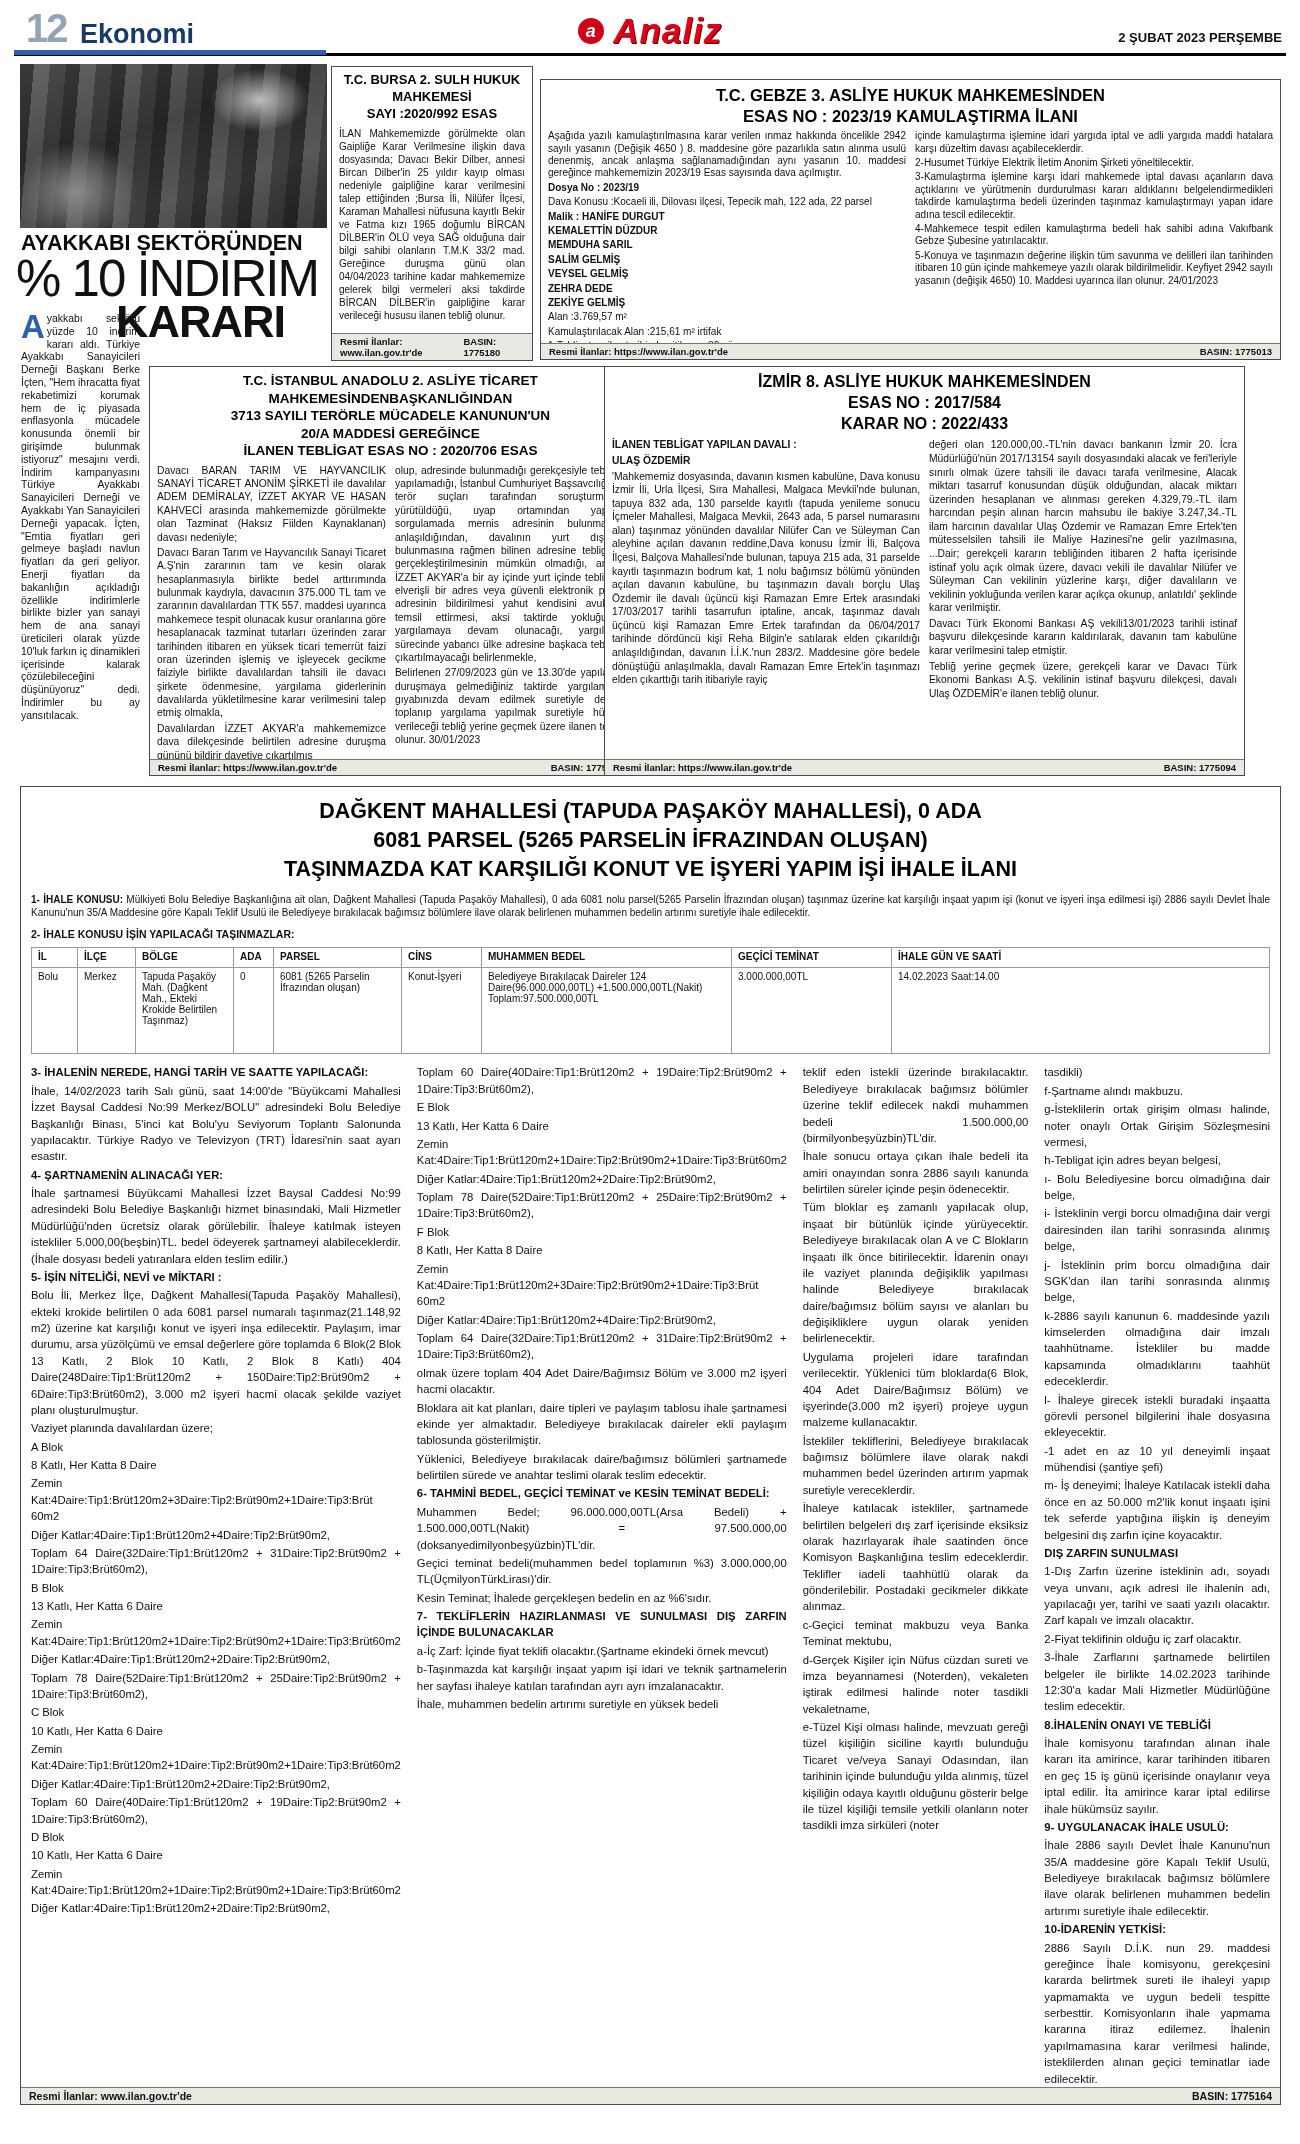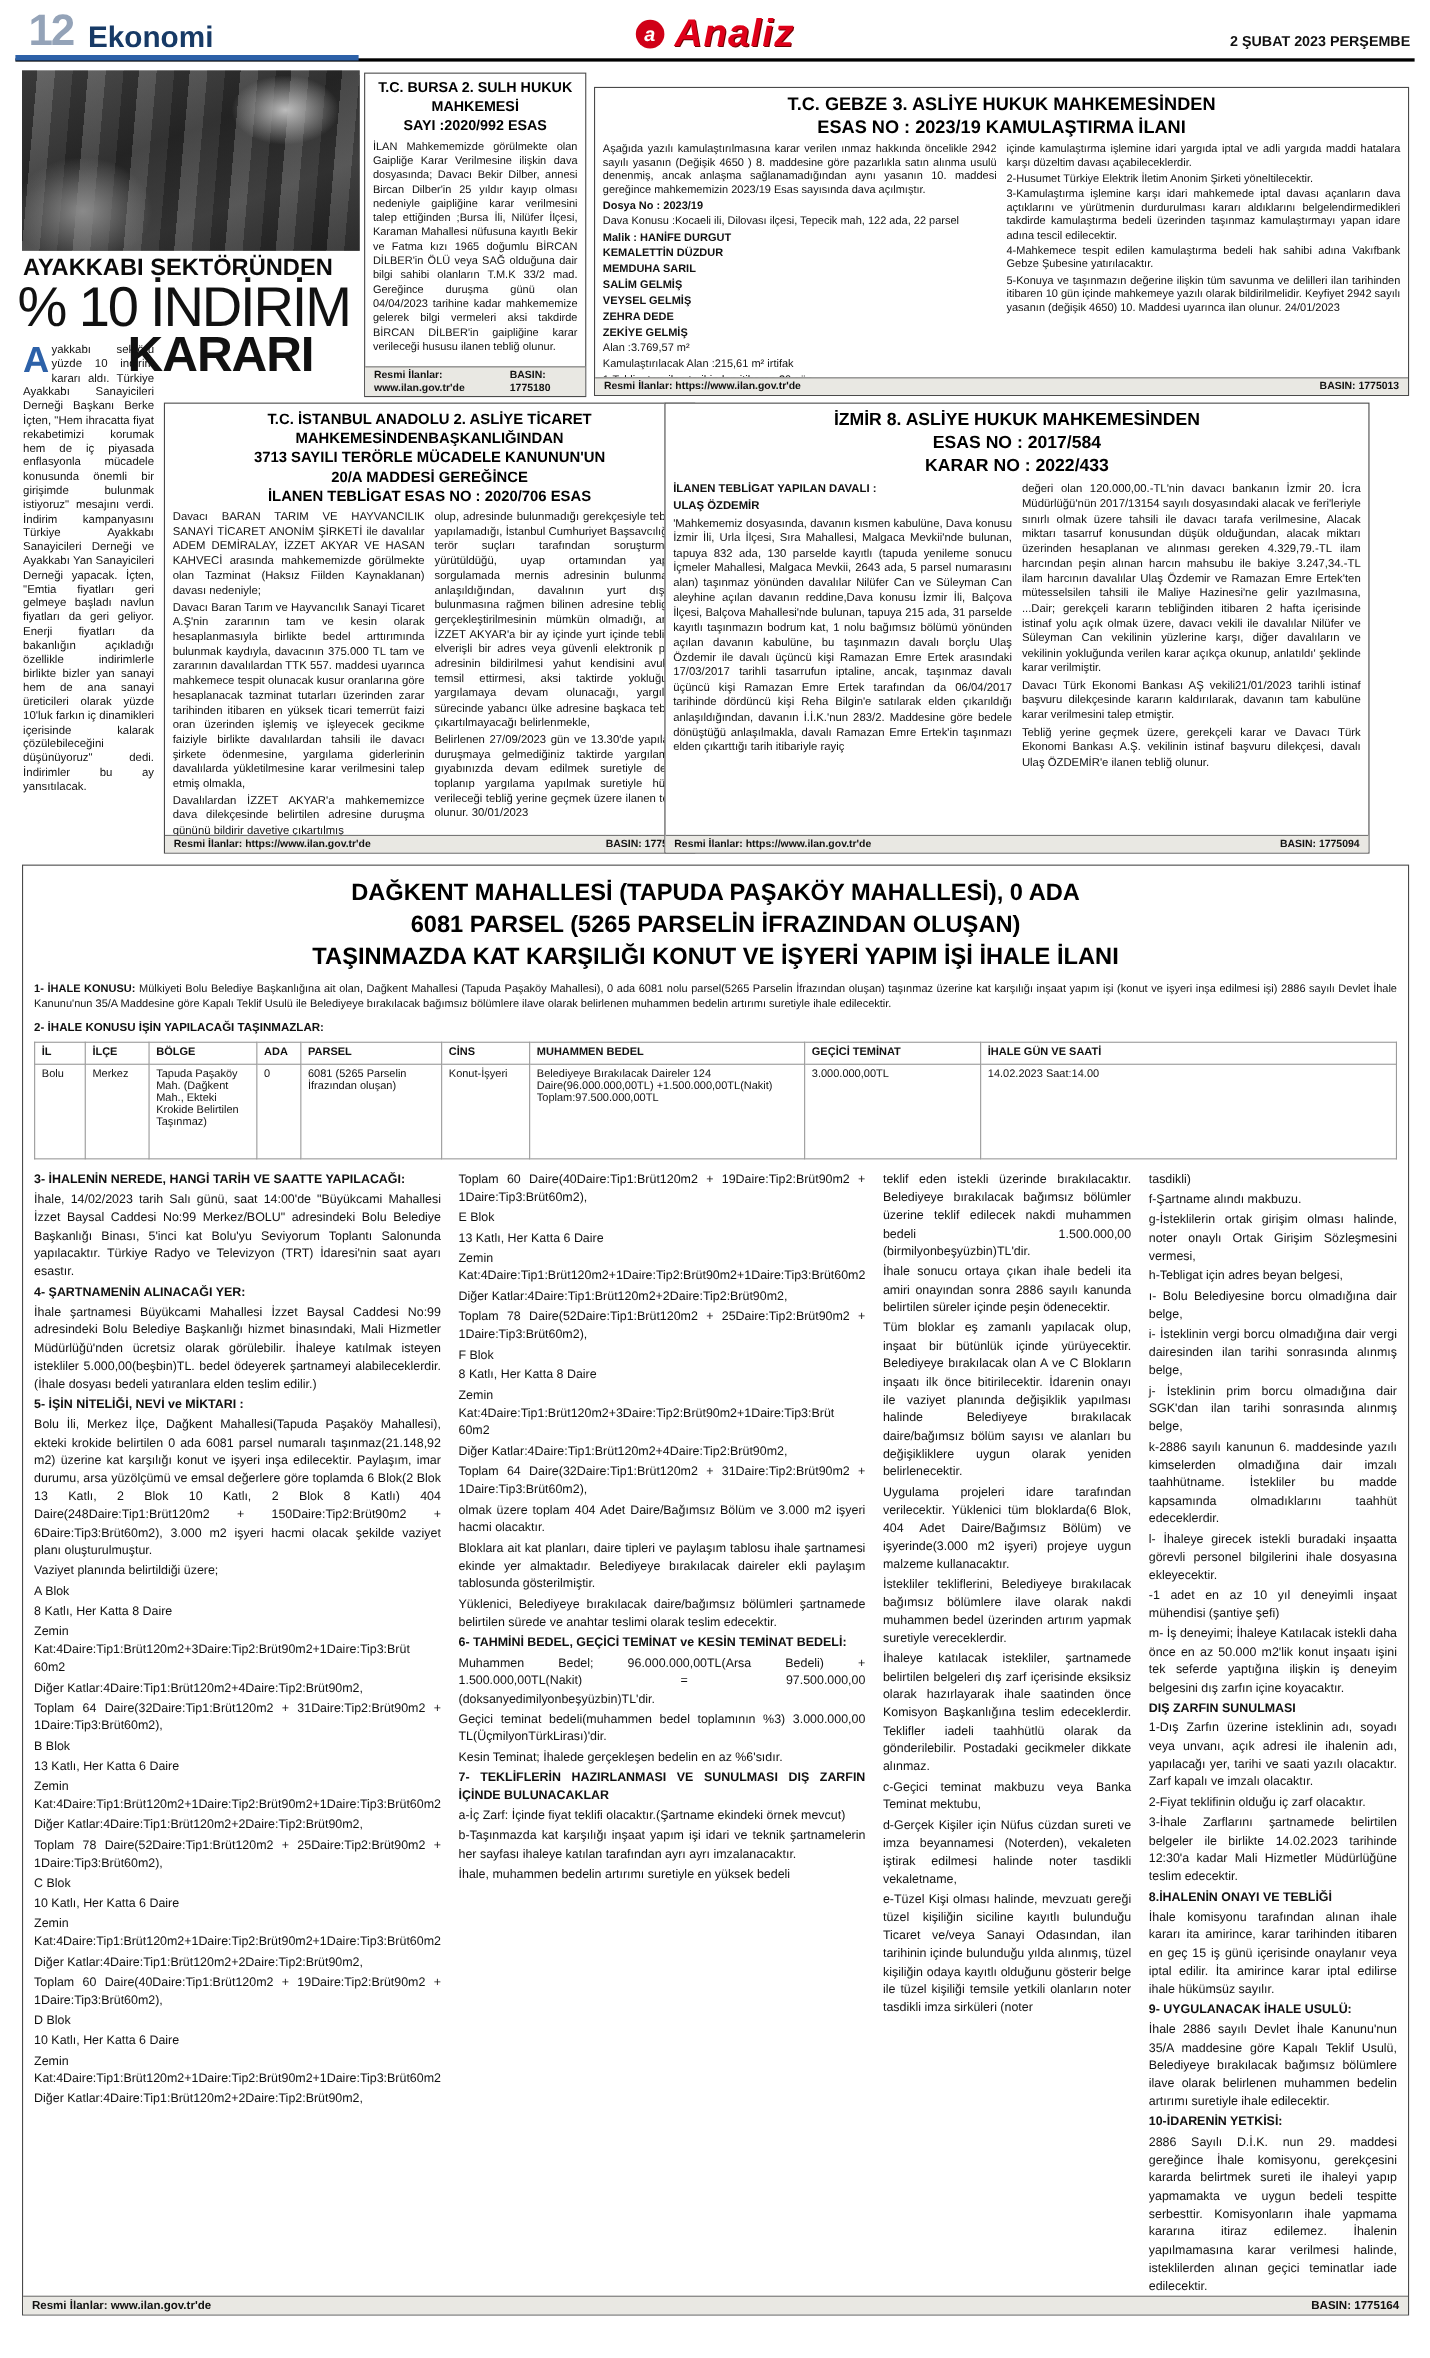--- a/index.html
+++ b/index.html
@@ -171,21 +171,21 @@
 ESAS NO : 2017/584
 KARAR NO : 2022/433</div>
     <div class="nbody">
       <div class="ncol">
           <div class="para b">İLANEN TEBLİGAT YAPILAN DAVALI :</div>
           <div class="para b">ULAŞ ÖZDEMİR</div>
           <div class="para">'Mahkememiz dosyasında, davanın kısmen kabulüne, Dava konusu İzmir İli, Urla İlçesi, Sıra Mahallesi, Malgaca Mevkii'nde bulunan, tapuya 832 ada, 130 parselde kayıtlı (tapuda yenileme sonucu İçmeler Mahallesi, Malgaca Mevkii, 2643 ada, 5 parsel numarasını alan) taşınmaz yönünden davalılar Nilüfer Can ve Süleyman Can aleyhine açılan davanın reddine,Dava konusu İzmir İli, Balçova İlçesi, Balçova Mahallesi'nde bulunan, tapuya 215 ada, 31 parselde kayıtlı taşınmazın bodrum kat, 1 nolu bağımsız bölümü yönünden açılan davanın kabulüne, bu taşınmazın davalı borçlu Ulaş Özdemir ile davalı üçüncü kişi Ramazan Emre Ertek arasındaki 17/03/2017 tarihli tasarrufun iptaline, ancak, taşınmaz davalı üçüncü kişi Ramazan Emre Ertek tarafından da 06/04/2017 tarihinde dördüncü kişi Reha Bilgin'e satılarak elden çıkarıldığı anlaşıldığından, davanın İ.İ.K.'nun 283/2. Maddesine göre bedele dönüştüğü anlaşılmakla, davalı Ramazan Emre Ertek'in taşınmazı elden çıkarttığı tarih itibariyle rayiç</div>
         </div>
       <div class="ncol">
           <div class="para">değeri olan 120.000,00.-TL'nin davacı bankanın İzmir 20. İcra Müdürlüğü'nün 2017/13154 sayılı dosyasındaki alacak ve feri'leriyle sınırlı olmak üzere tahsili ile davacı tarafa verilmesine, Alacak miktarı tasarruf konusundan düşük olduğundan, alacak miktarı üzerinden hesaplanan ve alınması gereken 4.329,79.-TL ilam harcından peşin alınan harcın mahsubu ile bakiye 3.247,34.-TL ilam harcının davalılar Ulaş Özdemir ve Ramazan Emre Ertek'ten mütesselsilen tahsili ile Maliye Hazinesi'ne gelir yazılmasına, ...Dair; gerekçeli kararın tebliğinden itibaren 2 hafta içerisinde istinaf yolu açık olmak üzere, davacı vekili ile davalılar Nilüfer ve Süleyman Can vekilinin yüzlerine karşı, diğer davalıların ve vekilinin yokluğunda verilen karar açıkça okunup, anlatıldı' şeklinde karar verilmiştir.</div>
-          <div class="para">Davacı Türk Ekonomi Bankası AŞ vekili21/01/2023 tarihli istinaf başvuru dilekçesinde kararın kaldırılarak, davanın tam kabulüne karar verilmesini talep etmiştir.</div>
+          <div class="para">Davacı Türk Ekonomi Bankası AŞ vekili13/01/2023 tarihli istinaf başvuru dilekçesinde kararın kaldırılarak, davanın tam kabulüne karar verilmesini talep etmiştir.</div>
           <div class="para">Tebliğ yerine geçmek üzere, gerekçeli karar ve Davacı Türk Ekonomi Bankası A.Ş. vekilinin istinaf başvuru dilekçesi, davalı Ulaş ÖZDEMİR'e ilanen tebliğ olunur.</div>
         </div>
     </div>
     <div class="nfooter">
       <span>Resmi İlanlar: https://www.ilan.gov.tr'de</span>
       <span>BASIN: 1775094</span>
     </div>
   </section>
 
   <section class="notice tender">
@@ -225,21 +225,21 @@
     </table>
 
     <div class="tcols">
       <div class="ncol">
           <div class="para b">3- İHALENİN NEREDE, HANGİ TARİH VE SAATTE YAPILACAĞI:</div>
           <div class="para">İhale, 14/02/2023 tarih Salı günü, saat 14:00'de "Büyükcami Mahallesi İzzet Baysal Caddesi No:99 Merkez/BOLU" adresindeki Bolu Belediye Başkanlığı Binası, 5'inci kat Bolu'yu Seviyorum Toplantı Salonunda yapılacaktır. Türkiye Radyo ve Televizyon (TRT) İdaresi'nin saat ayarı esastır.</div>
           <div class="para b">4- ŞARTNAMENİN ALINACAĞI YER:</div>
           <div class="para">İhale şartnamesi Büyükcami Mahallesi İzzet Baysal Caddesi No:99 adresindeki Bolu Belediye Başkanlığı hizmet binasındaki, Mali Hizmetler Müdürlüğü'nden ücretsiz olarak görülebilir. İhaleye katılmak isteyen istekliler 5.000,00(beşbin)TL. bedel ödeyerek şartnameyi alabileceklerdir. (İhale dosyası bedeli yatıranlara elden teslim edilir.)</div>
           <div class="para b">5- İŞİN NİTELİĞİ, NEVİ ve MİKTARI :</div>
           <div class="para">Bolu İli, Merkez İlçe, Dağkent Mahallesi(Tapuda Paşaköy Mahallesi), ekteki krokide belirtilen 0 ada 6081 parsel numaralı taşınmaz(21.148,92 m2) üzerine kat karşılığı konut ve işyeri inşa edilecektir. Paylaşım, imar durumu, arsa yüzölçümü ve emsal değerlere göre toplamda 6 Blok(2 Blok 13 Katlı, 2 Blok 10 Katlı, 2 Blok 8 Katlı) 404 Daire(248Daire:Tip1:Brüt120m2 + 150Daire:Tip2:Brüt90m2 + 6Daire:Tip3:Brüt60m2), 3.000 m2 işyeri hacmi olacak şekilde vaziyet planı oluşturulmuştur.</div>
-          <div class="para">Vaziyet planında belirtildiği üzere;</div>
+          <div class="para">Vaziyet planında davalılardan üzere;</div>
           <div class="para">A Blok</div>
           <div class="para">8 Katlı, Her Katta 8 Daire</div>
           <div class="para">Zemin Kat:4Daire:Tip1:Brüt120m2+3Daire:Tip2:Brüt90m2+1Daire:Tip3:Brüt 60m2</div>
           <div class="para">Diğer Katlar:4Daire:Tip1:Brüt120m2+4Daire:Tip2:Brüt90m2,</div>
           <div class="para">Toplam 64 Daire(32Daire:Tip1:Brüt120m2 + 31Daire:Tip2:Brüt90m2 + 1Daire:Tip3:Brüt60m2),</div>
           <div class="para">B Blok</div>
           <div class="para">13 Katlı, Her Katta 6 Daire</div>
           <div class="para">Zemin Kat:4Daire:Tip1:Brüt120m2+1Daire:Tip2:Brüt90m2+1Daire:Tip3:Brüt60m2</div>
           <div class="para">Diğer Katlar:4Daire:Tip1:Brüt120m2+2Daire:Tip2:Brüt90m2,</div>
           <div class="para">Toplam 78 Daire(52Daire:Tip1:Brüt120m2 + 25Daire:Tip2:Brüt90m2 + 1Daire:Tip3:Brüt60m2),</div>

